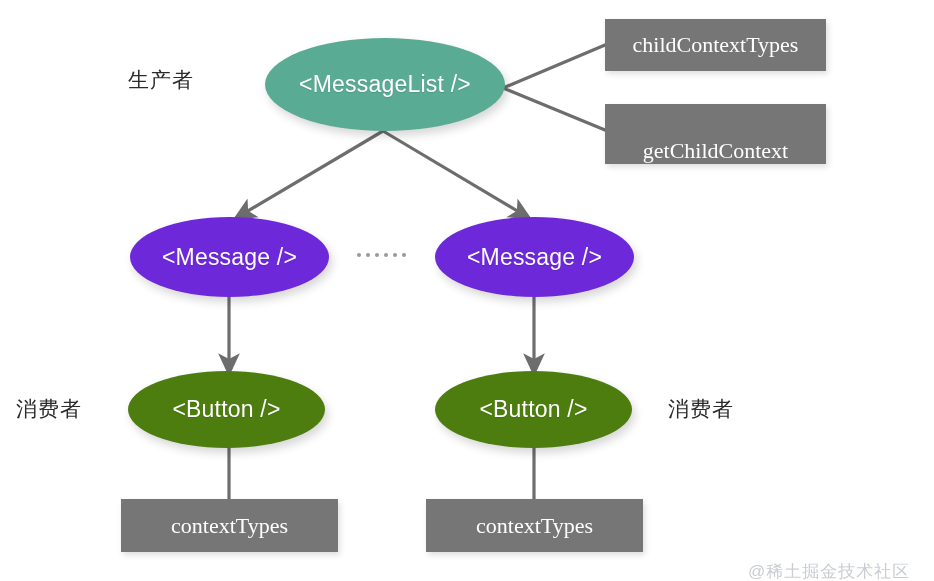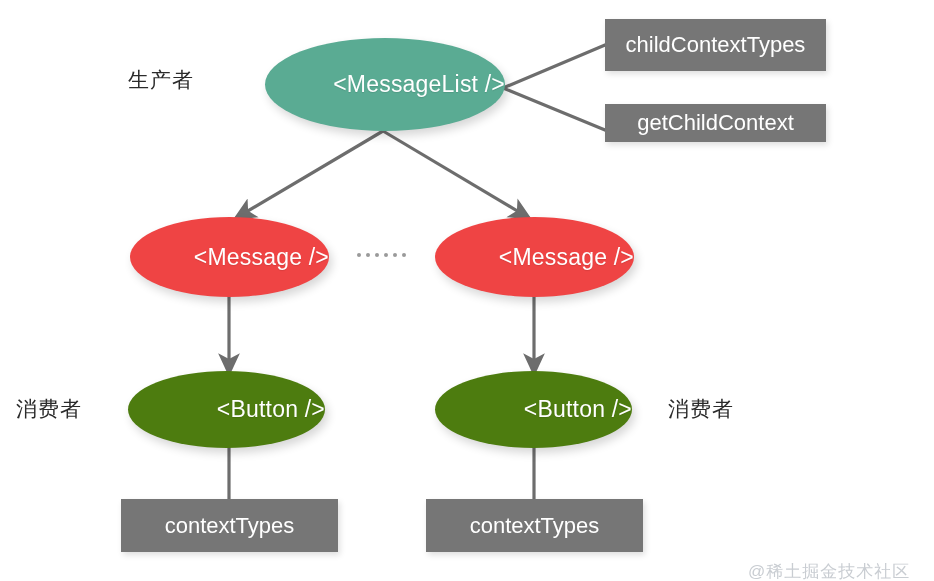--- a/index.html
+++ b/index.html
@@ -31,30 +31,30 @@
     box-sizing: border-box;
     text-align: center;
   }
   .ellipse {
     border-radius: 50%;
     color: #ffffff;
     font-size: 23px;
     letter-spacing: 0.2px;
     text-shadow: 0 1px 1px rgba(0,0,0,0.10);
     box-shadow: 3px 5px 10px rgba(0,0,0,0.16);
-    justify-content: flex-end;
   }
   .ellipse-green { background: #5aab93; }
-  .ellipse-orange { background: #ef4444; }
+  .ellipse-orange { background: #6d28d9; }
   .ellipse-blue  { background: #4d7c0f; }
   .rect {
     background: #767676;
     color: #ffffff;
     font-size: 22px;
     box-shadow: 2px 3px 6px rgba(0,0,0,0.13);
+    font-family: Liberation Serif, serif;
   }
   .cn-label {
     position: absolute;
     color: #2b2b2b;
     font-weight: normal;
     font-size: 21px;
     letter-spacing: 1px;
     white-space: nowrap;
   }
   .dots {
@@ -111,21 +111,21 @@
   <div class="cn-label" style="left:16px; top:395px;">消费者</div>
   <div class="cn-label" style="left:668px; top:395px;">消费者</div>
 
   <div class="node ellipse ellipse-green" style="left:265px; top:38px; width:240px; height:93px;">
     <span>&lt;MessageList /&gt;</span>
   </div>
 
   <div class="node rect" style="left:605px; top:19px; width:221px; height:52px;">
     <span>childContextTypes</span>
   </div>
-  <div class="node rect" style="left:605px; top:104px; width:221px; height:38px;">
+  <div class="node rect" style="left:605px; top:104px; width:221px; height:60px;align-items:flex-end;">
     <span>getChildContext</span>
   </div>
 
   <div class="node ellipse ellipse-orange" style="left:130px; top:217px; width:199px; height:80px;">
     <span>&lt;Message /&gt;</span>
   </div>
   <div class="node ellipse ellipse-orange" style="left:435px; top:217px; width:199px; height:80px;">
     <span>&lt;Message /&gt;</span>
   </div>
 

